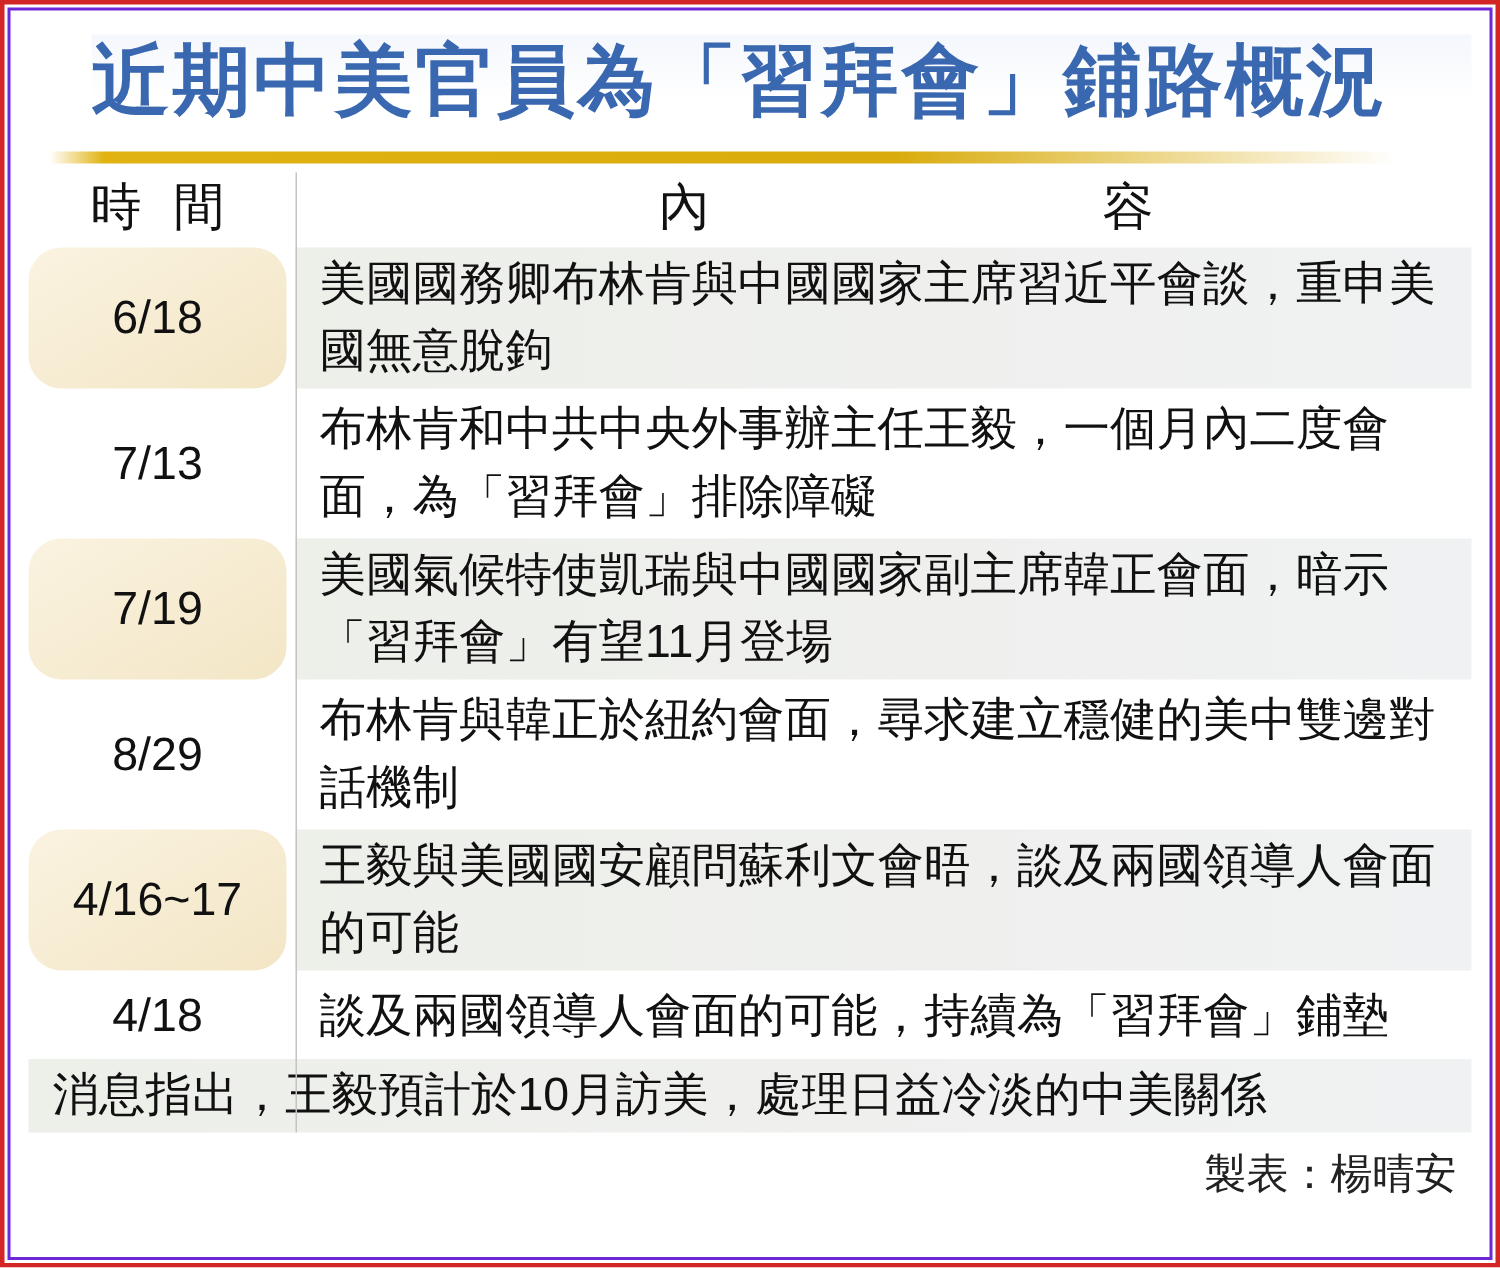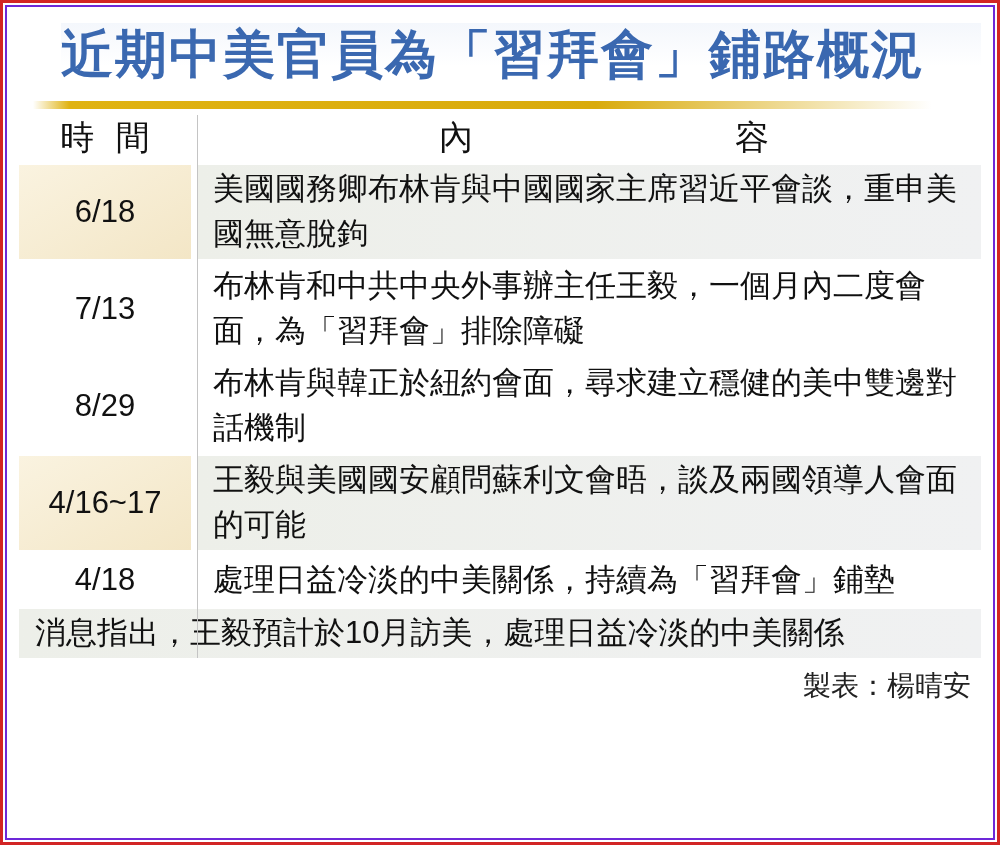--- a/index.html
+++ b/index.html
@@ -89,20 +89,21 @@
     flex: 1;
     font-size: 31px;
     line-height: 45px;
     color: #111;
     padding: 1px 6px 3px 16px;
     display: flex;
     align-items: center;
   }
   .row.odd .time-cell {
     background: linear-gradient(150deg, #faf3e0 0%, #f3e6c6 100%);
+    border-radius: 22px;
   }
   .row.odd .content-cell {
     background: linear-gradient(to right, #edefe9 0%, #f0f1f2 100%);
   }
   .row.even .time-cell,
   .row.even .content-cell { background: #ffffff; }
   .row.single .content-cell { padding-top: 4px; padding-bottom: 4px; }
   .credit {
     text-align: right;
     font-size: 28px;
@@ -134,34 +135,38 @@
       <div class="row odd">
         <div class="time-cell">6/18</div>
         <div class="content-cell">美國國務卿布林肯與中國國家主席習近平會談，重申美國無意脫鉤</div>
       </div>
 
       <div class="row even">
         <div class="time-cell">7/13</div>
         <div class="content-cell">布林肯和中共中央外事辦主任王毅，一個月內二度會面，為「習拜會」排除障礙</div>
       </div>
 
+      <div class="row odd">
+        <div class="time-cell">7/19</div>
+        <div class="content-cell">美國氣候特使凱瑞與中國國家副主席韓正會面，暗示「習拜會」有望11月登場</div>
+      </div>
 
       <div class="row even">
         <div class="time-cell">8/29</div>
         <div class="content-cell">布林肯與韓正於紐約會面，尋求建立穩健的美中雙邊對話機制</div>
       </div>
 
       <div class="row odd">
         <div class="time-cell">4/16~17</div>
         <div class="content-cell">王毅與美國國安顧問蘇利文會晤，談及兩國領導人會面的可能</div>
       </div>
 
       <div class="row even single">
         <div class="time-cell">4/18</div>
-        <div class="content-cell">處理日益冷淡的中美關係，持續為「習拜會」鋪墊</div>
+        <div class="content-cell">談及兩國領導人會面的可能，持續為「習拜會」鋪墊</div>
       </div>
 
       <div class="row odd">
         <div class="content-cell">消息指出，王毅預計於10月訪美，處理日益冷淡的中美關係</div>
       </div>
     </div>
 
     <div class="credit">製表：楊晴安</div>
 
   </div>

